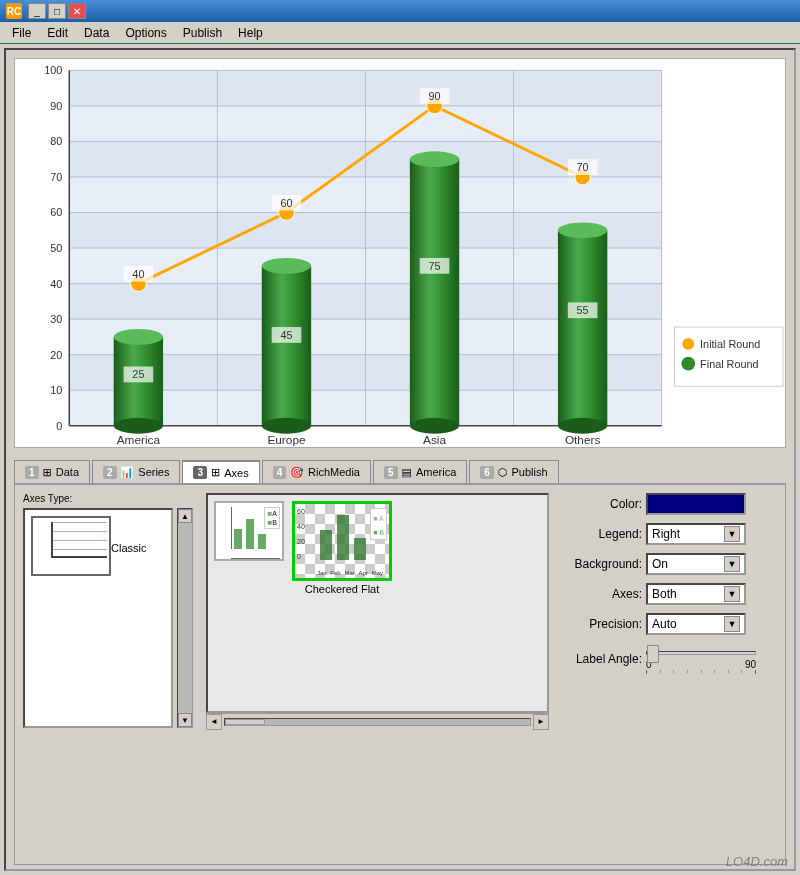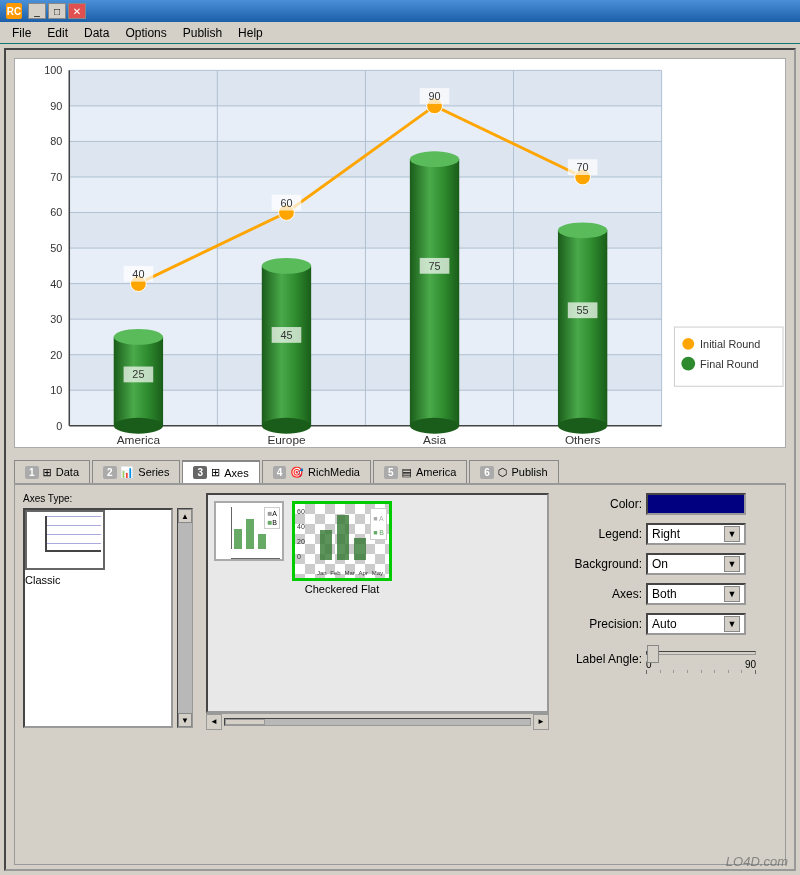--- a/index.html
+++ b/index.html
@@ -149,21 +149,23 @@
     .list-box {
       border: 2px inset #999;
       background: white;
       width: 150px;
       height: 220px;
       overflow-y: auto;
       position: relative;
     }
     .list-item {
       display: flex;
-      flex-direction: column;
+      flex-direction: row;
+      align-items: center;
+      padding: 6px;
       cursor: pointer;
     }
     .list-item.selected { background: #c8d8f8; }
 
     .axes-preview-classic {
       width: 80px; height: 60px;
       border: 2px solid #666;
       background: white;
       display: flex; flex-direction: column; justify-content: flex-end;
       padding: 2px;

